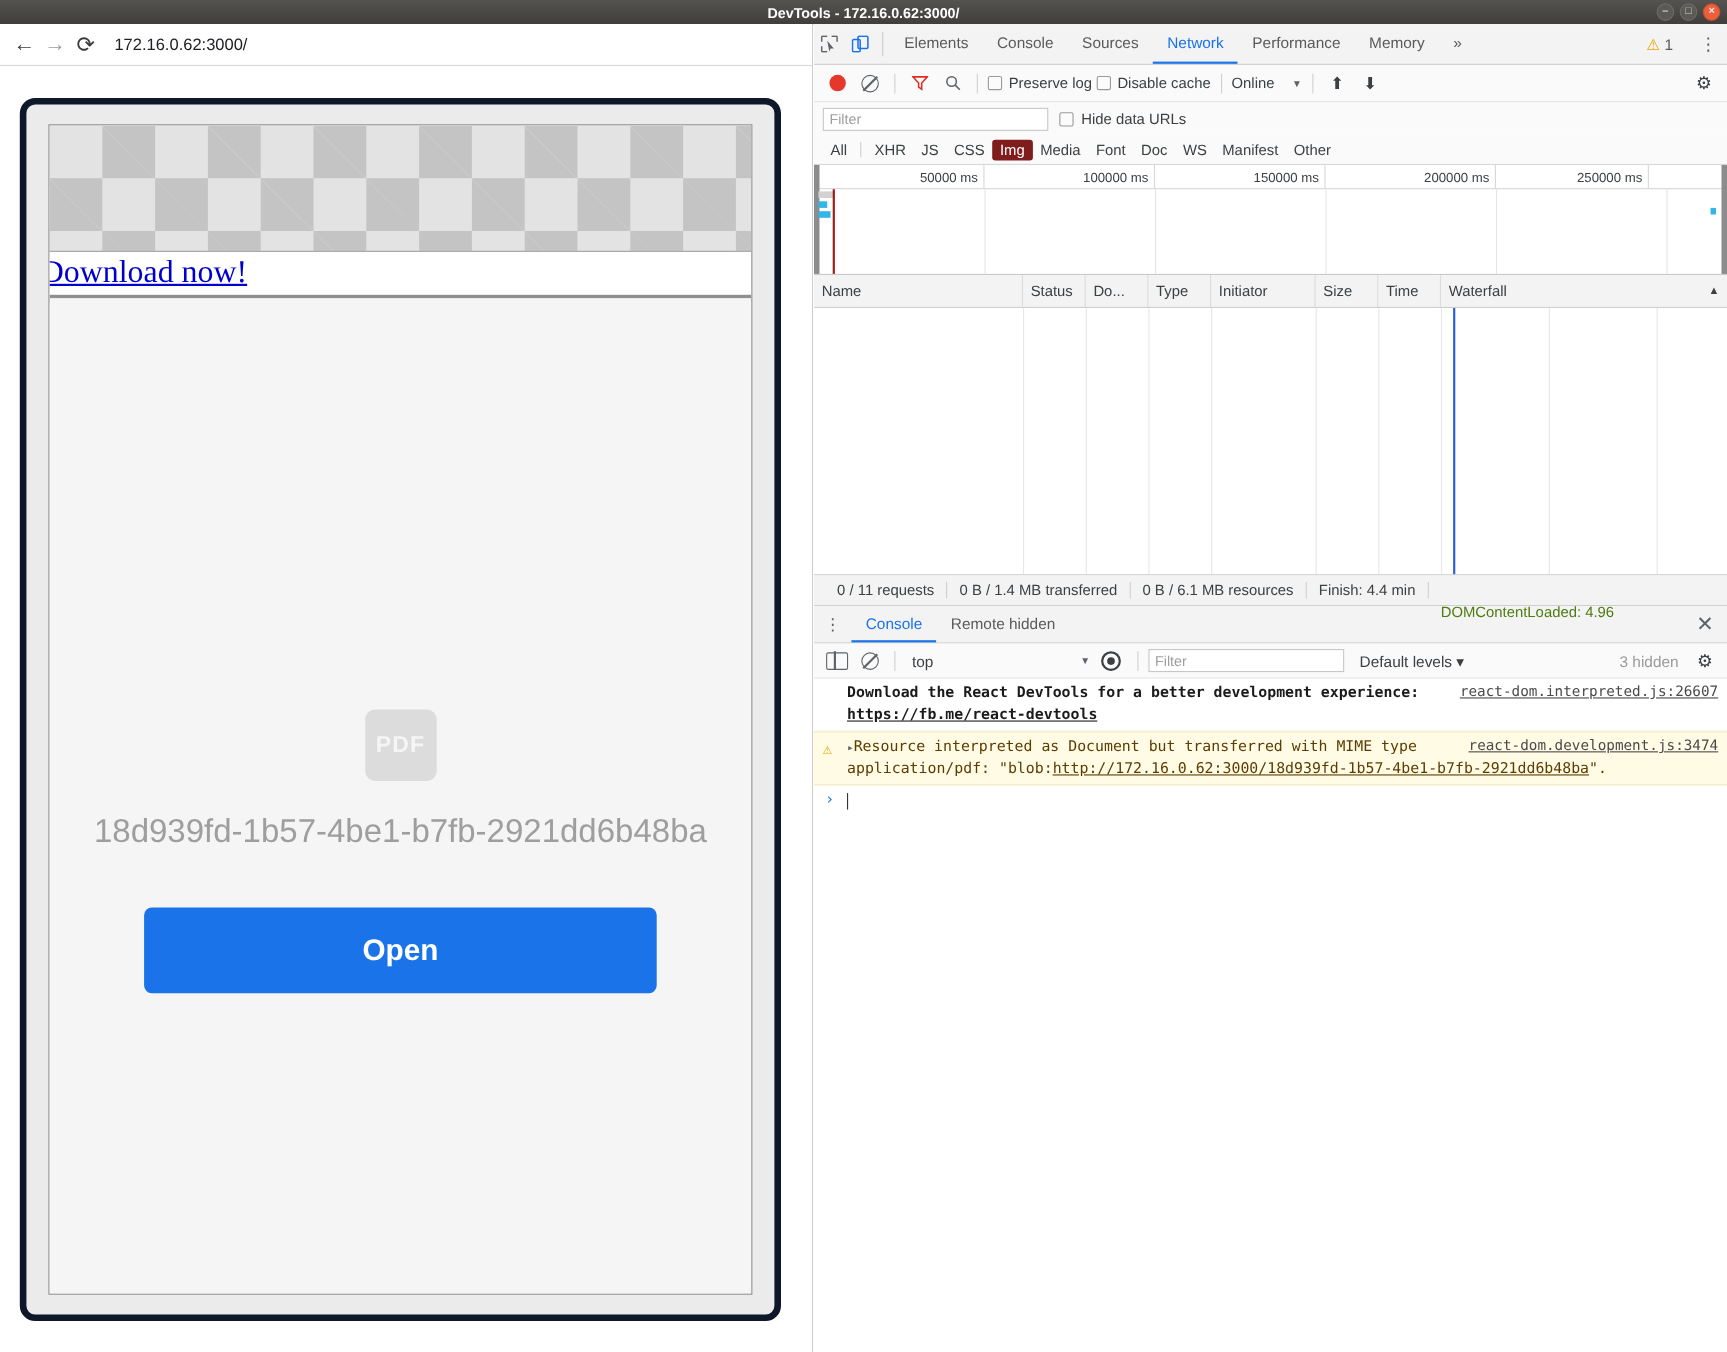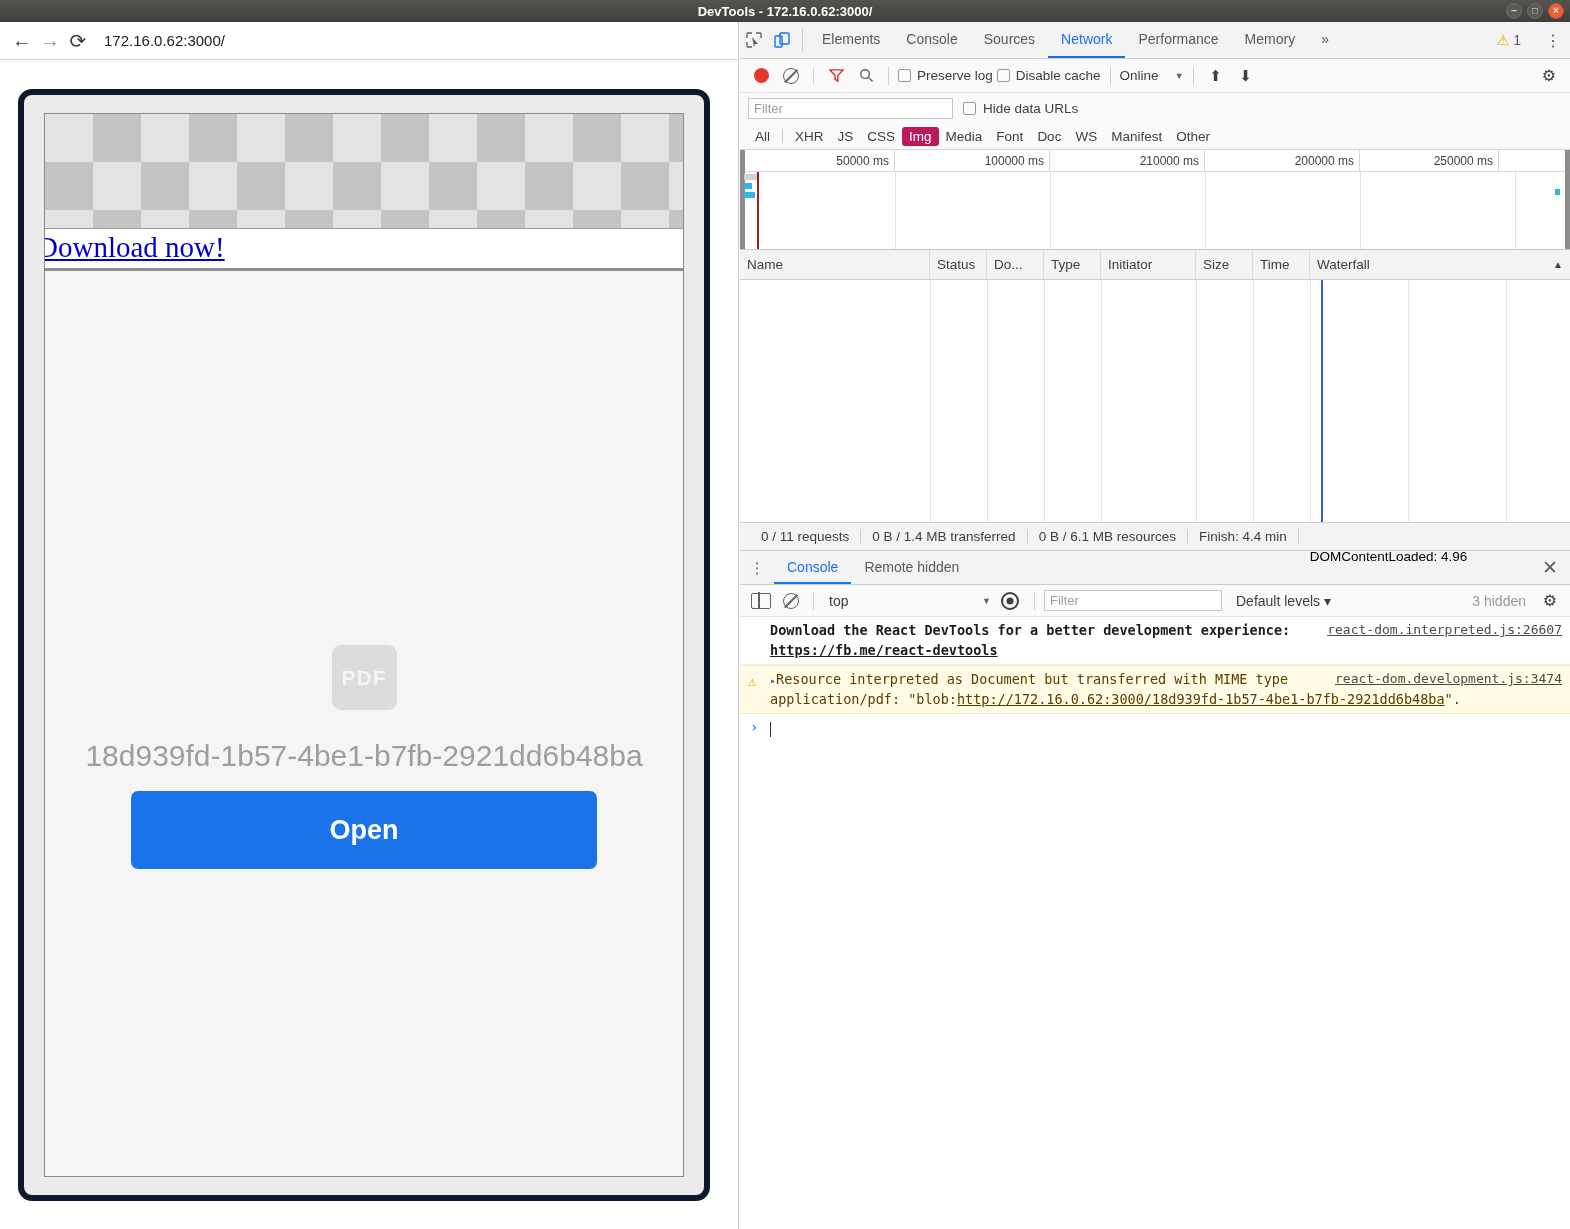--- a/index.html
+++ b/index.html
@@ -82,21 +82,21 @@
   .pdficon {
     width: 65px; height: 65px; border-radius: 9px; background: #dcdcdc;
     display: flex; align-items: center; justify-content: center;
     color: #f5f5f5; font-size: 21px; font-weight: bold; letter-spacing: 1px;
   }
   .pdfname {
     margin-top: 29px; font-size: 30px; color: #9e9e9e;
     font-family: "Liberation Sans", sans-serif; white-space: nowrap;
   }
   .openbtn {
-    margin-top: 18px; width: 466px; height: 78px; border: none;
+    margin-top: 52px; width: 466px; height: 78px; border: none;
     border-radius: 7px; background: #1a73e8; color: #ffffff;
     font-size: 27px; font-weight: bold; font-family: "Liberation Sans", sans-serif;
     cursor: pointer;
   }
 
   
   .devtools {
     position: absolute; left: 740px; top: 22px; width: 830px; height: 1207px;
     background: #ffffff; font-size: 13px; color: #303942;
   }
@@ -144,21 +144,21 @@
     width: 205px; height: 21px; border: 1px solid #c7c7c7; background: #fff;
     font-size: 13px; padding: 0 5px; color: #333; font-family: "Liberation Sans", sans-serif;
   }
   .filterinput::placeholder { color: #9e9e9e; }
 
   .typerow {
     height: 27px; display: flex; align-items: center; gap: 0;
     padding: 0 8px; background: #fafafa; border-bottom: 1px solid #d8d8d8;
   }
   .tchip { font-size: 13.5px; color: #3c4043; padding: 2px 7px; border-radius: 3px; }
-  .tchip.sel { background: #be185d; color: #fff; }
+  .tchip.sel { background: #7f1d1d; color: #fff; }
   .tvsep { width: 1px; height: 14px; background: #cfcfcf; margin: 0 5px; }
 
   .overview { position: relative; height: 100px; background: #fff; border-bottom: 1px solid #c9c9c9; }
   .ov-ruler { position: relative; height: 22px; border-bottom: 1px solid #d7d7d7; }
   .ov-tick {
     position: absolute; top: 0; height: 100%; border-right: 1px solid #d7d7d7;
     font-size: 12px; color: #3c4043; text-align: right; padding-right: 5px; line-height: 22px;
   }
   .ov-body { position: absolute; left: 0; right: 0; top: 22px; bottom: 0; }
   .ov-grid { position: absolute; top: 0; bottom: 0; border-right: 1px solid #e4e4e4; }
@@ -177,21 +177,21 @@
   .tbody { position: relative; height: 243px; background: #fff; border-bottom: 1px solid #cfcfcf; }
   .colline { position: absolute; top: 0; bottom: 0; width: 1px; background: #e6e6e6; }
   .blueline { position: absolute; top: 0; bottom: 0; width: 2px; background: #2b60d8; }
 
   .netstatus {
     height: 28px; display: flex; align-items: center; font-size: 13.5px;
     color: #3c4043; background: #f3f3f3; border-bottom: 1px solid #cfcfcf; padding: 0 10px;
   }
   .ns-item { padding: 0 11px; }
   .ns-div { width: 1px; height: 15px; background: #cfcfcf; }
-  .ns-blue { color: #000000; margin-top: 40px; }
+  .ns-blue { color: #4d7c0f; margin-top: 40px; }
 
   .drawer-tabs {
     height: 34px; display: flex; align-items: stretch;
     border-bottom: 1px solid #cdcdcd; background: #f3f3f3;
   }
   .dk { width: 34px; display:flex; align-items:center; justify-content:center; color:#5f6368; font-size:15px;}
   .dtab { display: flex; align-items: center; padding: 0 13px; font-size: 14px; color: #5a5a5a; border-bottom: 2px solid transparent; }
   .dtab.active { color: #1a73e8; border-bottom-color: #1a73e8; }
   .dclose { margin-left: auto; width: 40px; display:flex; align-items:center; justify-content:center; font-size:19px; color:#5f6368; }
 
@@ -358,21 +358,21 @@
     <span class="tchip">Doc</span>
     <span class="tchip">WS</span>
     <span class="tchip">Manifest</span>
     <span class="tchip">Other</span>
   </div>
 
   <div class="overview">
     <div class="ov-ruler">
       <div class="ov-tick" style="left:0;width:155px;">50000 ms</div>
       <div class="ov-tick" style="left:155px;width:155px;">100000 ms</div>
-      <div class="ov-tick" style="left:310px;width:155px;">210000 ms</div>
+      <div class="ov-tick" style="left:310px;width:155px;">150000 ms</div>
       <div class="ov-tick" style="left:465px;width:155px;">200000 ms</div>
       <div class="ov-tick" style="left:604px;width:155px;">250000 ms</div>
     </div>
     <div class="ov-body">
       <div class="ov-leftedge"></div>
       <div class="ov-grid" style="left:155px;"></div>
       <div class="ov-grid" style="left:310px;"></div>
       <div class="ov-grid" style="left:465px;"></div>
       <div class="ov-grid" style="left:620px;"></div>
       <div class="ov-grid" style="left:775px;"></div>

